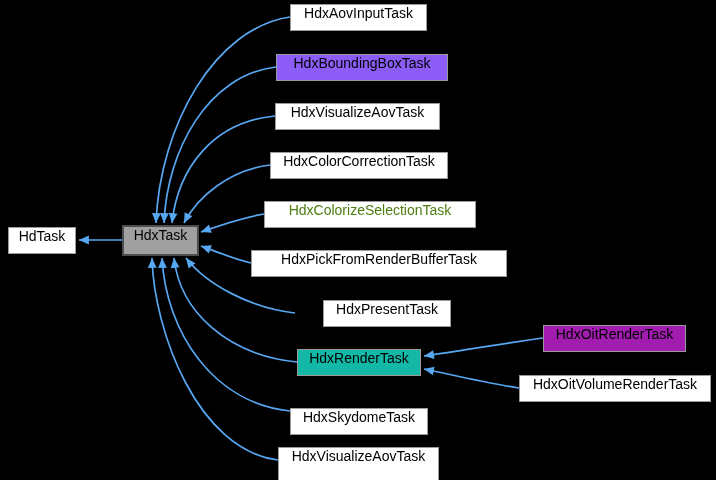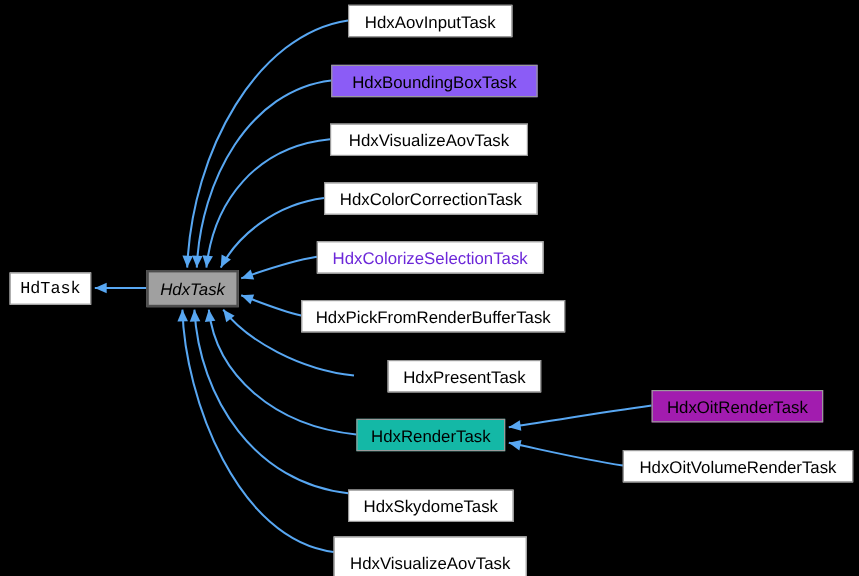--- a/index.html
+++ b/index.html
@@ -19,34 +19,32 @@
     position: absolute;
     left: 0;
     top: 0;
     width: 716px;
     height: 480px;
   }
   .node {
     position: absolute;
     box-sizing: border-box;
     display: flex;
-    align-items: center;
     justify-content: center;
     background: #ffffff;
     border: 1.5px solid #9a9a9a;
     color: #000000;
     font-size: 14px;
     white-space: nowrap;
     cursor: pointer;
   }
   .node.selected {
     background: #a0a0a0;
     border: 2px solid #b91c1c;
     cursor: default;
-    font-style: italic;
   }
 </style>
 </head>
 <body>
 
 <div id="stage" style="background: rgb(0, 0, 0);">
   <svg id="edge-layer" width="716" height="480" viewBox="0 0 716 480" xmlns="http://www.w3.org/2000/svg">
     <defs>
       <marker id="arrowhead" viewBox="0 0 10 10" refX="9" refY="5" markerUnits="userSpaceOnUse" markerWidth="13" markerHeight="11" orient="auto">
         <path d="M0,1 L9,5 L0,9 z" fill="#58a7f2"></path>
@@ -62,42 +60,42 @@
         <path d="M251,263 C234,259 217,252 201,246" fill="none" stroke="#58a7f2" stroke-width="1.7" marker-end="url(#arrowhead)"></path>
         <path d="M295,313 C250,308 206,284 186,258" fill="none" stroke="#58a7f2" stroke-width="1.7" marker-end="url(#arrowhead)"></path>
         <path d="M297,362 C228,355 180,312 174,258" fill="none" stroke="#58a7f2" stroke-width="1.7" marker-end="url(#arrowhead)"></path>
         <path d="M290,411 C213,403 166,332 162,258" fill="none" stroke="#58a7f2" stroke-width="1.7" marker-end="url(#arrowhead)"></path>
         <path d="M278,460 C198,450 154,332 152,258" fill="none" stroke="#58a7f2" stroke-width="1.7" marker-end="url(#arrowhead)"></path>
         <path d="M543,338 C500,344 458,351 424,356" fill="none" stroke="#58a7f2" stroke-width="1.7" marker-end="url(#arrowhead)"></path>
         <path d="M519,388 C486,383 453,375 424,369" fill="none" stroke="#58a7f2" stroke-width="1.7" marker-end="url(#arrowhead)"></path>
       </g>
   </svg>
   <div id="node-layer">
-      <div class="node" style="left: 8px; top: 227px; width: 68px; height: 27px; background: rgb(255, 255, 255); border-color: rgb(154, 154, 154); color: rgb(0, 0, 0); font-family: Liberation Mono, monospace;">
+      <div class="node" style="left: 8px; top: 227px; width: 68px; height: 27px; background: rgb(255, 255, 255); border-color: rgb(154, 154, 154); color: rgb(0, 0, 0);">
         <span>HdTask</span>
       </div>
       <div class="node selected" style="left: 122px; top: 225px; width: 77px; height: 31px; background: rgb(160, 160, 160); border-color: rgb(77, 77, 77); color: rgb(0, 0, 0);">
         <span>HdxTask</span>
       </div>
       <div class="node" style="left: 290px; top: 4px; width: 137px; height: 27px; background: rgb(255, 255, 255); border-color: rgb(154, 154, 154); color: rgb(0, 0, 0);">
         <span>HdxAovInputTask</span>
       </div>
       <div class="node" style="left: 276px; top: 54px; width: 172px; height: 27px; background: #8b5cf6; border-color: rgb(154, 154, 154); color: rgb(0, 0, 0);">
         <span>HdxBoundingBoxTask</span>
       </div>
       <div class="node" style="left: 275px; top: 103px; width: 165px; height: 27px; background: rgb(255, 255, 255); border-color: rgb(154, 154, 154); color: rgb(0, 0, 0);">
         <span>HdxVisualizeAovTask</span>
       </div>
       <div class="node" style="left: 270px; top: 152px; width: 178px; height: 27px; background: rgb(255, 255, 255); border-color: rgb(154, 154, 154); color: rgb(0, 0, 0);">
         <span>HdxColorCorrectionTask</span>
       </div>
-      <div class="node" style="left: 264px; top: 201px; width: 189px; height: 27px; background: rgb(255, 255, 255); border-color: rgb(154, 154, 154); color: #6d28d9;">
+      <div class="node" style="left: 264px; top: 201px; width: 212px; height: 27px; background: rgb(255, 255, 255); border-color: rgb(154, 154, 154); color: #4d7c0f;">
         <span>HdxColorizeSelectionTask</span>
       </div>
-      <div class="node" style="left: 251px; top: 250px; width: 220px; height: 27px; background: rgb(255, 255, 255); border-color: rgb(154, 154, 154); color: rgb(0, 0, 0);">
+      <div class="node" style="left: 251px; top: 250px; width: 256px; height: 27px; background: rgb(255, 255, 255); border-color: rgb(154, 154, 154); color: rgb(0, 0, 0);">
         <span>HdxPickFromRenderBufferTask</span>
       </div>
       <div class="node" style="left: 295px; top: 300px; width: 128px; height: 27px; background: rgb(255, 255, 255); border-color: rgb(154, 154, 154); color: rgb(0, 0, 0); margin-left: 28px;">
         <span>HdxPresentTask</span>
       </div>
       <div class="node" style="left: 297px; top: 349px; width: 124px; height: 27px; background: #14b8a6; border-color: rgb(154, 154, 154); color: rgb(0, 0, 0);">
         <span>HdxRenderTask</span>
       </div>
       <div class="node" style="left: 290px; top: 408px; width: 138px; height: 27px; background: rgb(255, 255, 255); border-color: rgb(154, 154, 154); color: #000000;">
         <span>HdxSkydomeTask</span>

